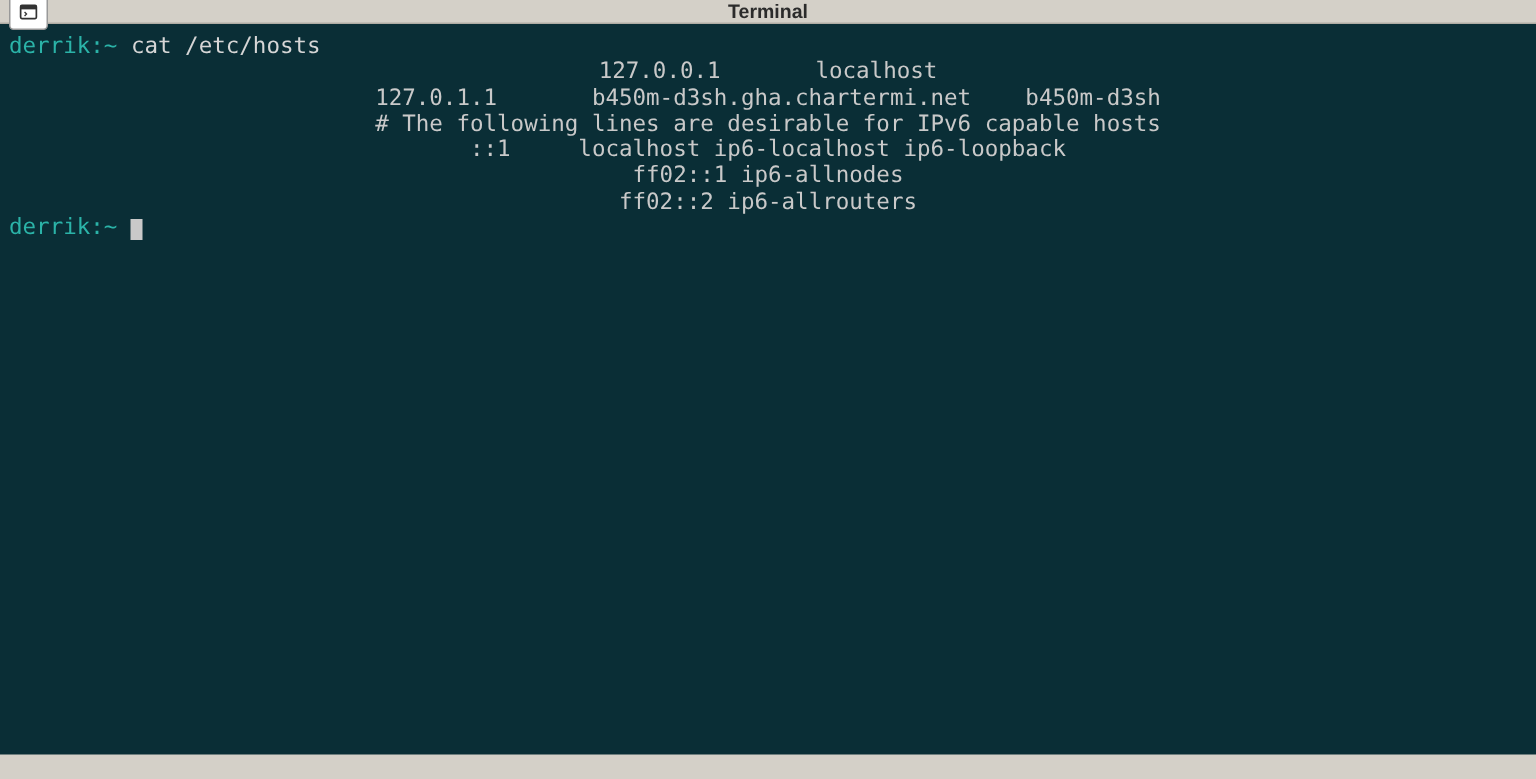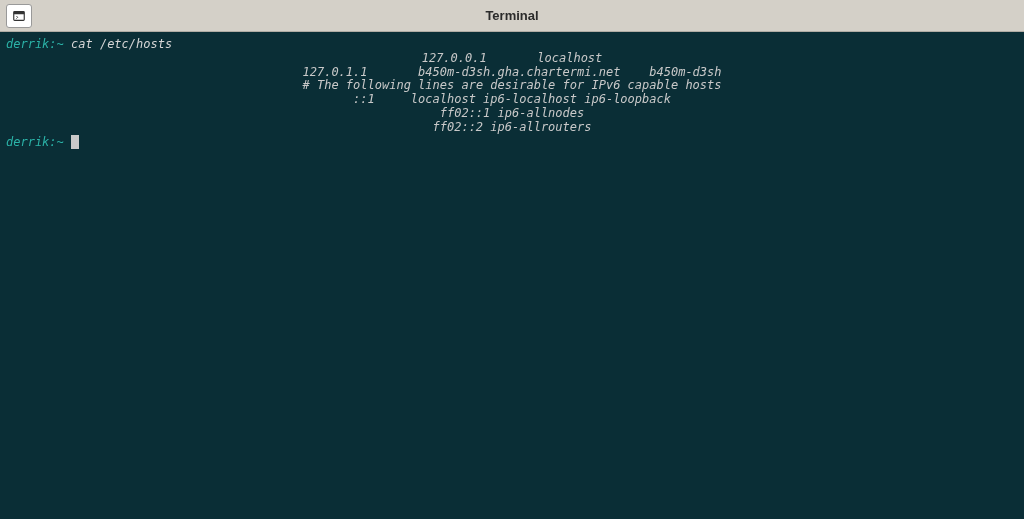--- a/index.html
+++ b/index.html
@@ -8,21 +8,21 @@
       box-sizing: border-box;
     }
     body {
       width: 1024px;
       height: 519px;
       background: #d4d0c8;
       font-family: sans-serif;
       overflow: hidden;
     }
     .titlebar {
-      height: 32px;
+      height: 16px;
       background: #d4d0c8;
       border-bottom: 1px solid #b0aca4;
       display: flex;
       align-items: center;
       position: relative;
     }
     .nav-button {
       margin-left: 6px;
       width: 26px;
       height: 24px;
@@ -45,26 +45,25 @@
       font-size: 13px;
       font-weight: bold;
       color: #2b2b2b;
     }
     .terminal-body {
       width: 100%;
       height: calc(100% - 32px);
       background: #0a2e36;
       padding: 6px 6px;
       font-family: "DejaVu Sans Mono", "Liberation Mono", monospace;
-      font-size: 12px;
+      font-size: 15px;
       line-height: 1.15;
       color: #c9c9c9;
       white-space: pre;
       overflow: hidden;
-      font-style: italic;
     }
     .prompt {
       color: #2bb3a8;
     }
     .cmd {
       color: #d6d6d6;
     }
     .out {
       color: #c9c9c9;
       text-align: center;

